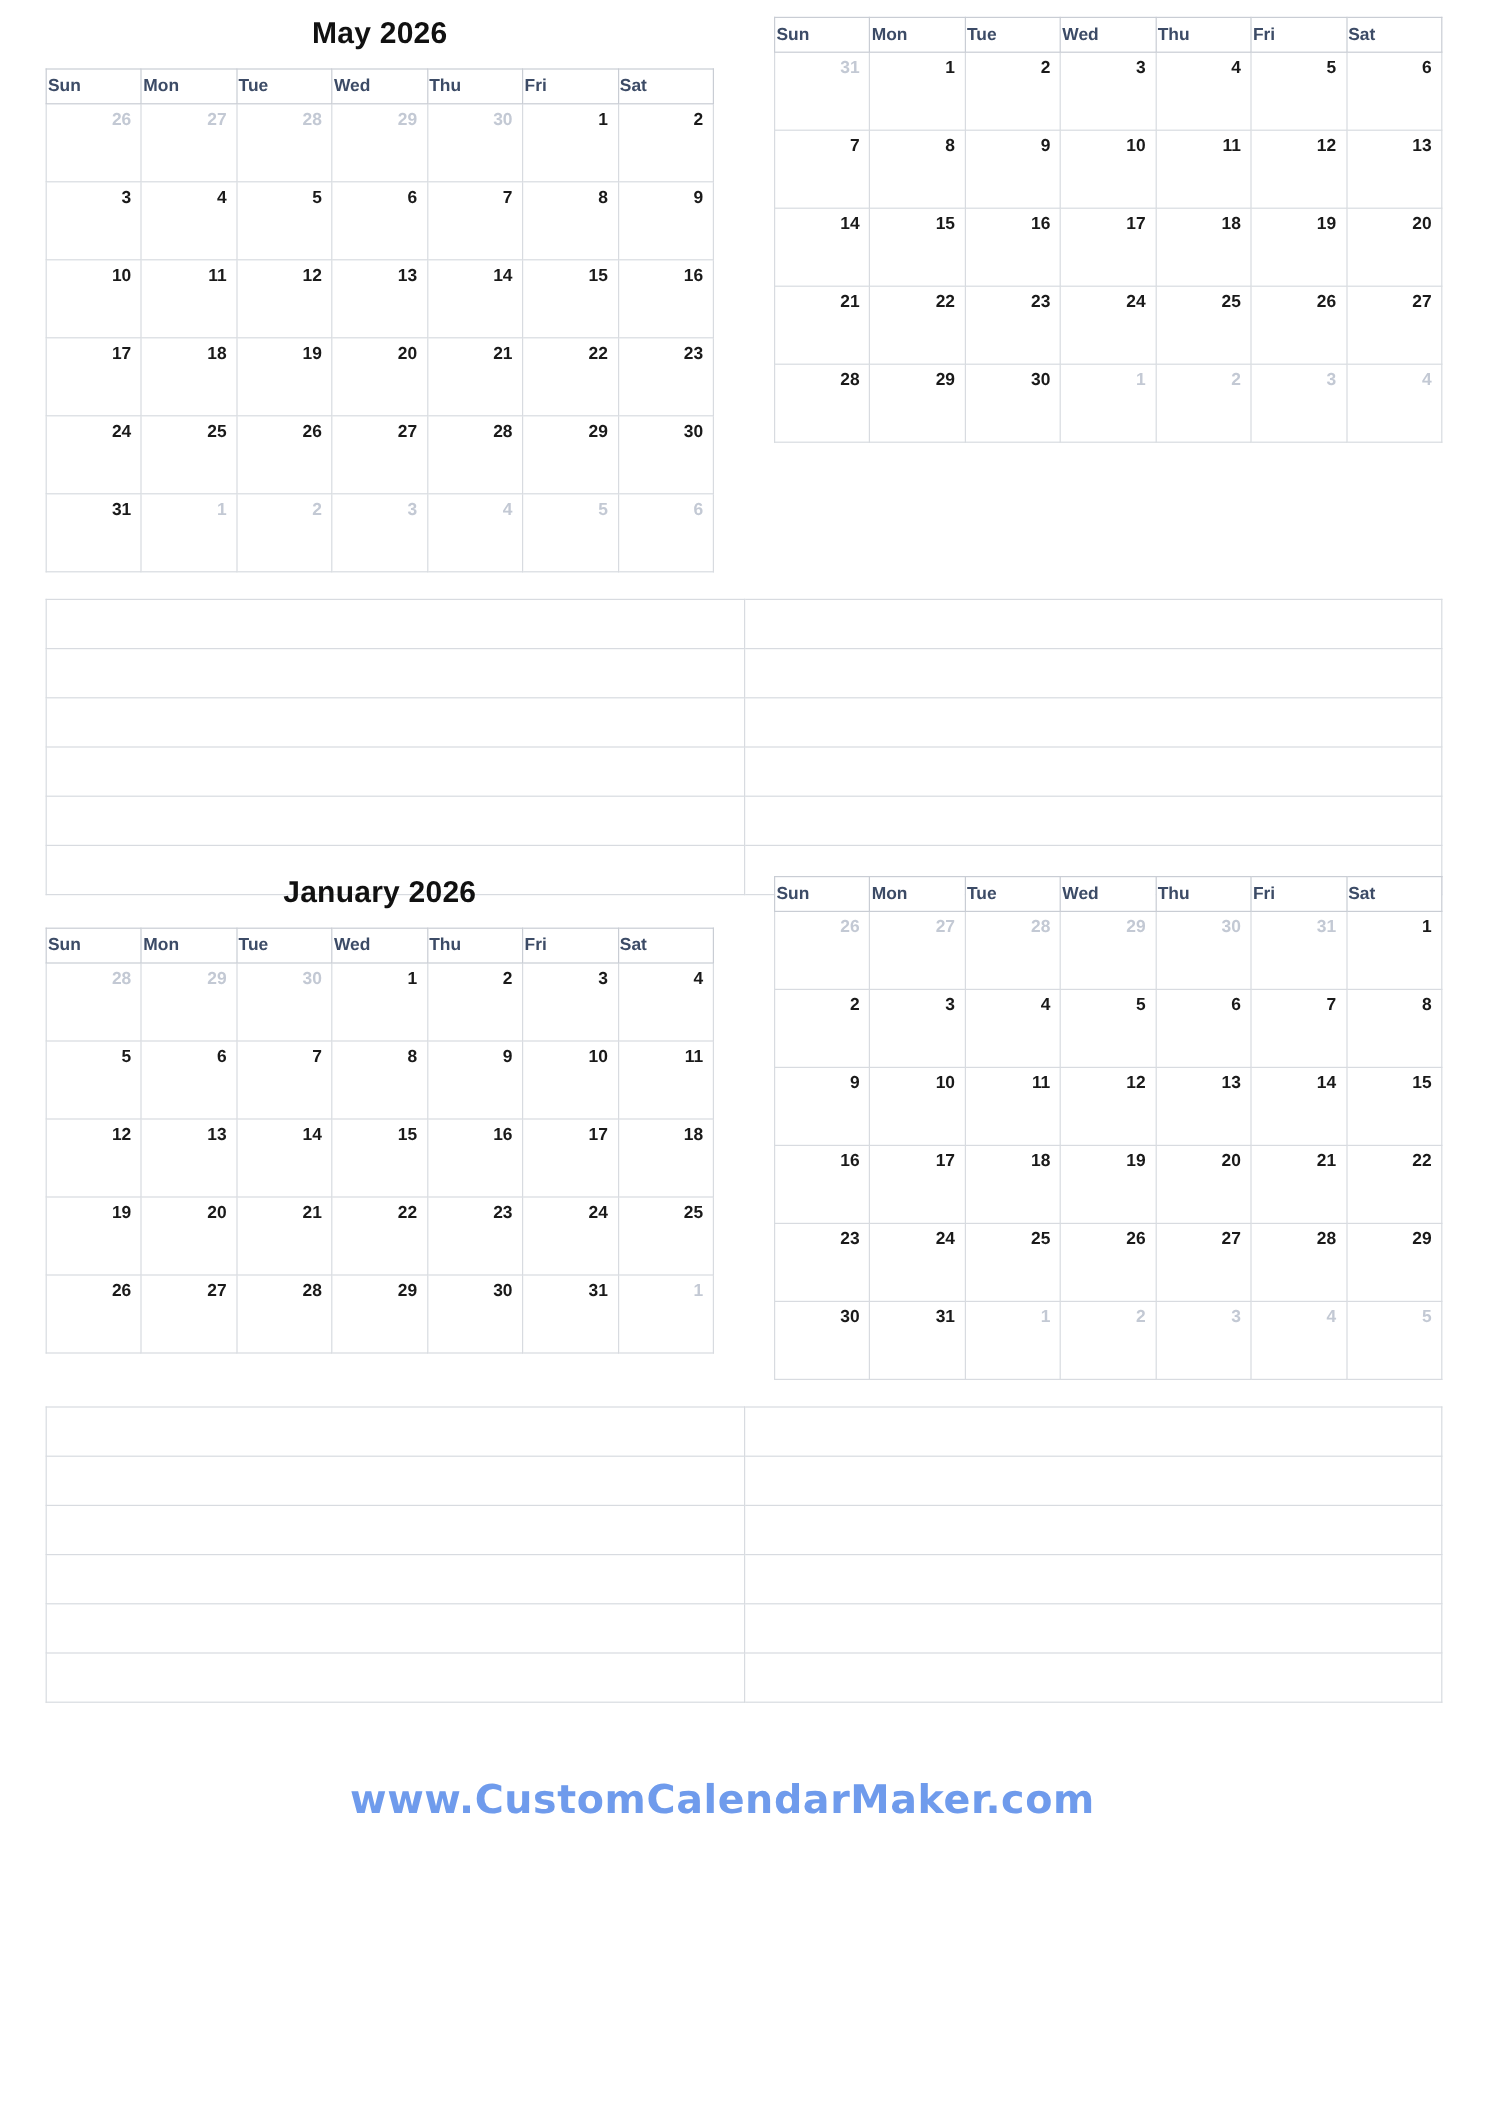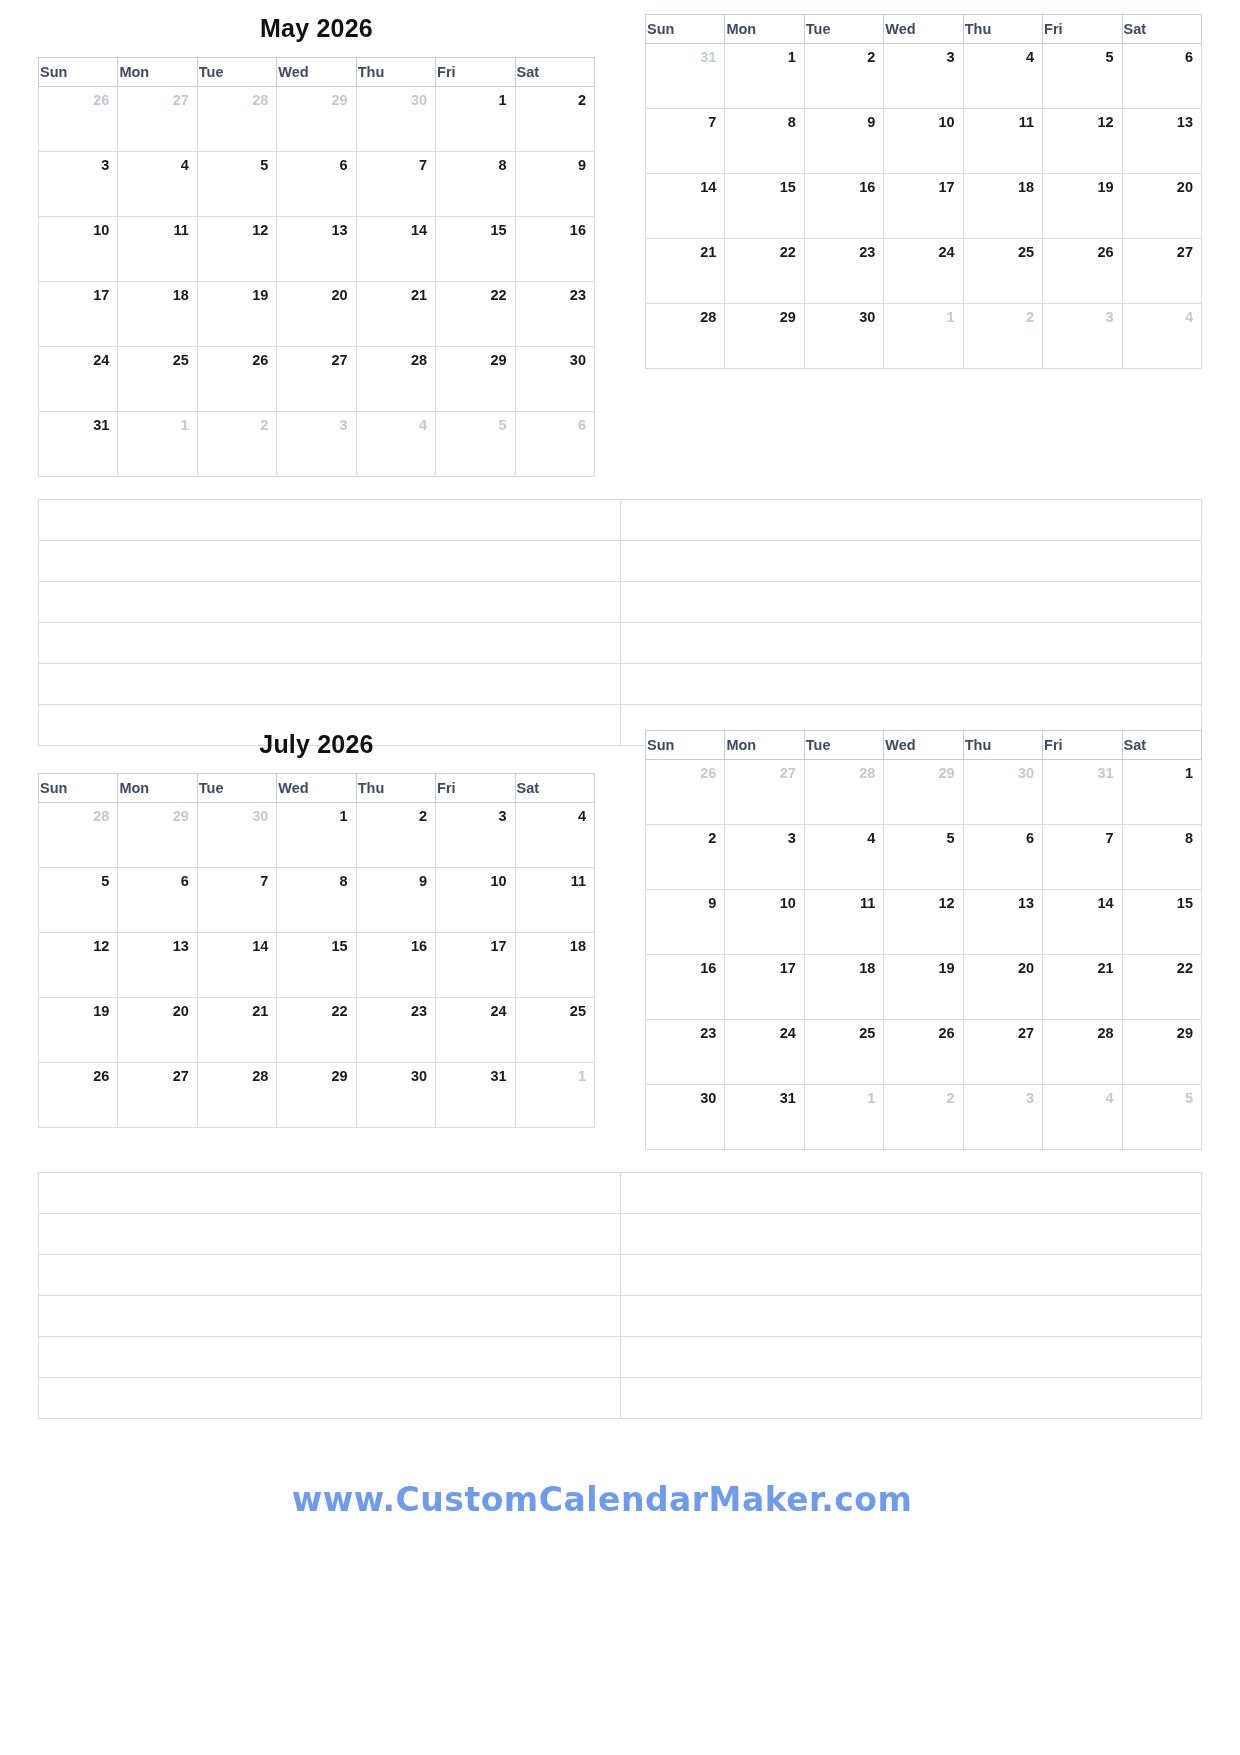--- a/index.html
+++ b/index.html
@@ -264,21 +264,21 @@
               <td></td>
             </tr>
           </tbody>
         </table>
       </div>
   </div>
 
   <div class="quarter" id="quarter-1" style="top:730px;">
     <div class="months-row">
         <div class="month-block">
-          <div class="month-title">July 2026</div>
+          <div class="month-title">January 2026</div>
           <table class="cal">
             <thead>
               <tr>
                 <th>Sun</th>
                 <th>Mon</th>
                 <th>Tue</th>
                 <th>Wed</th>
                 <th>Thu</th>
                 <th>Fri</th>
                 <th>Sat</th>

